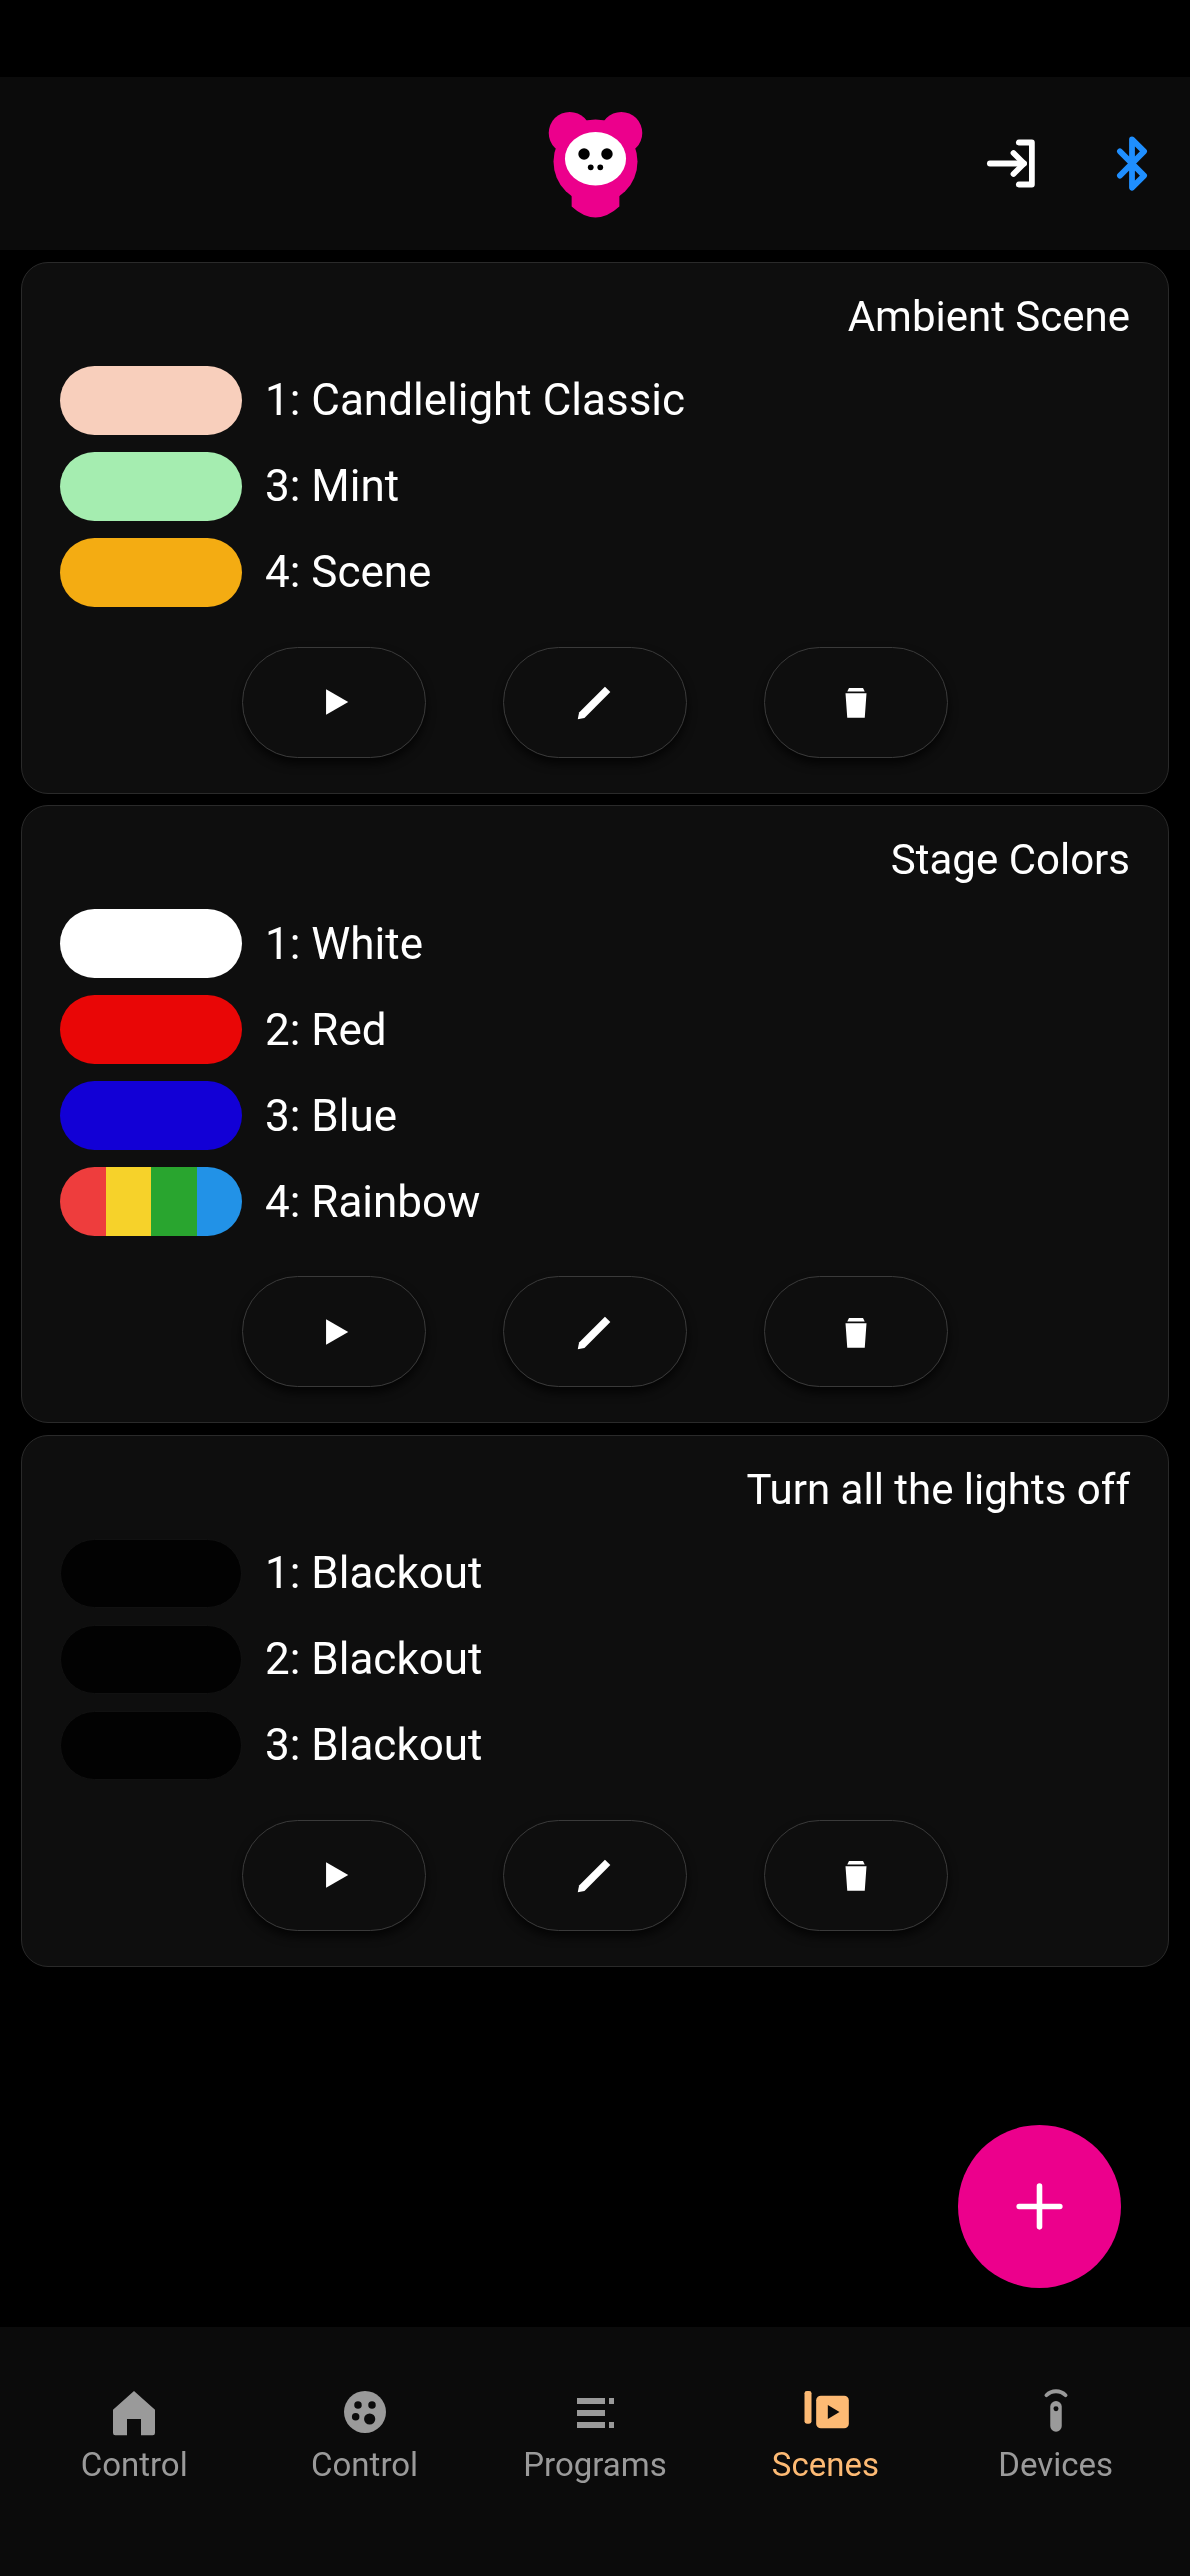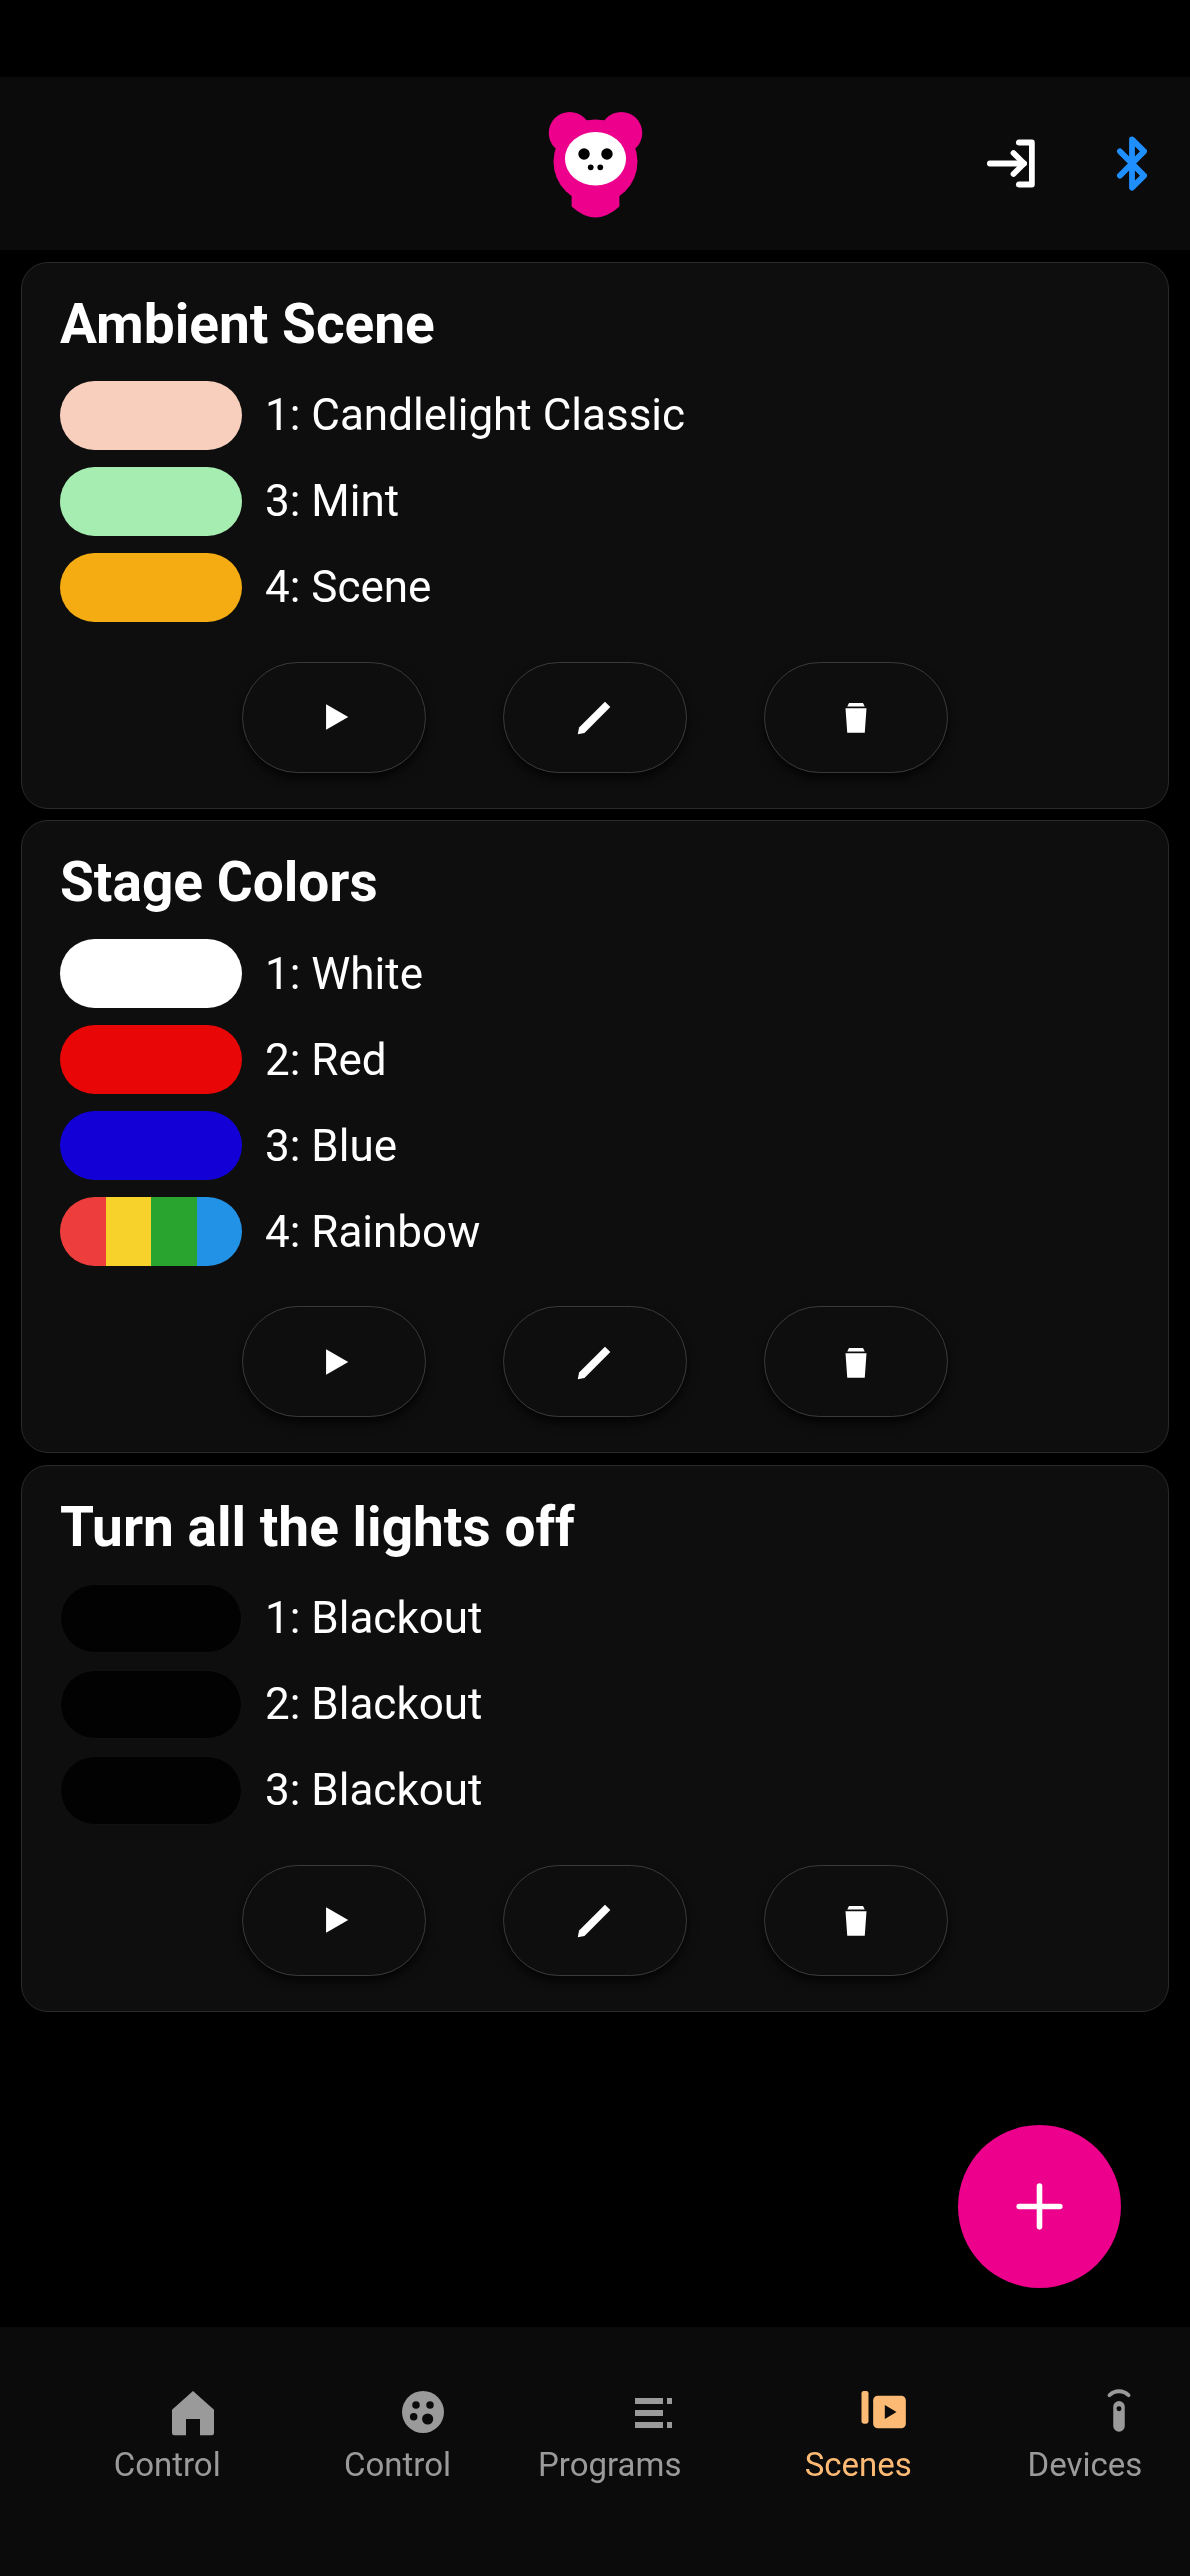--- a/index.html
+++ b/index.html
@@ -43,23 +43,23 @@
     padding: 0 21px;
   }
   .card {
     border: 1.9px solid #2a2a2a;
     border-radius: 27px;
     background: #0e0e0e;
     padding: 29px 38px 35px 38px;
     margin-top: 11.5px;
   }
   .card-title {
-    text-align: left;
-    font-size: 55px;
-    font-weight: 700;
+    text-align: right;
+    font-size: 42px;
+    font-weight: 400;
     margin-bottom: 25px;
   }
   .row {
     display: flex;
     align-items: center;
     gap: 23px;
     margin: 17px 0;
   }
   .swatch {
     width: 182px;
@@ -122,21 +122,21 @@
     height: 249px;
     background: #0b0b0b;
     display: flex;
     align-items: center;
     justify-content: space-around;
     padding: 0 19px 38px 19px;
   }
   .nav-item {
     display: flex;
     flex-direction: column;
-    align-items: flex-end;
+    align-items: center;
     gap: 2px;
     color: #9a9a9a;
     width: 173px;
   }
   .nav-item.active { color: #fdba74; }
   .nav-label {
     font-size: 33px;
     font-weight: 400;
   }
   svg { display: block; }

